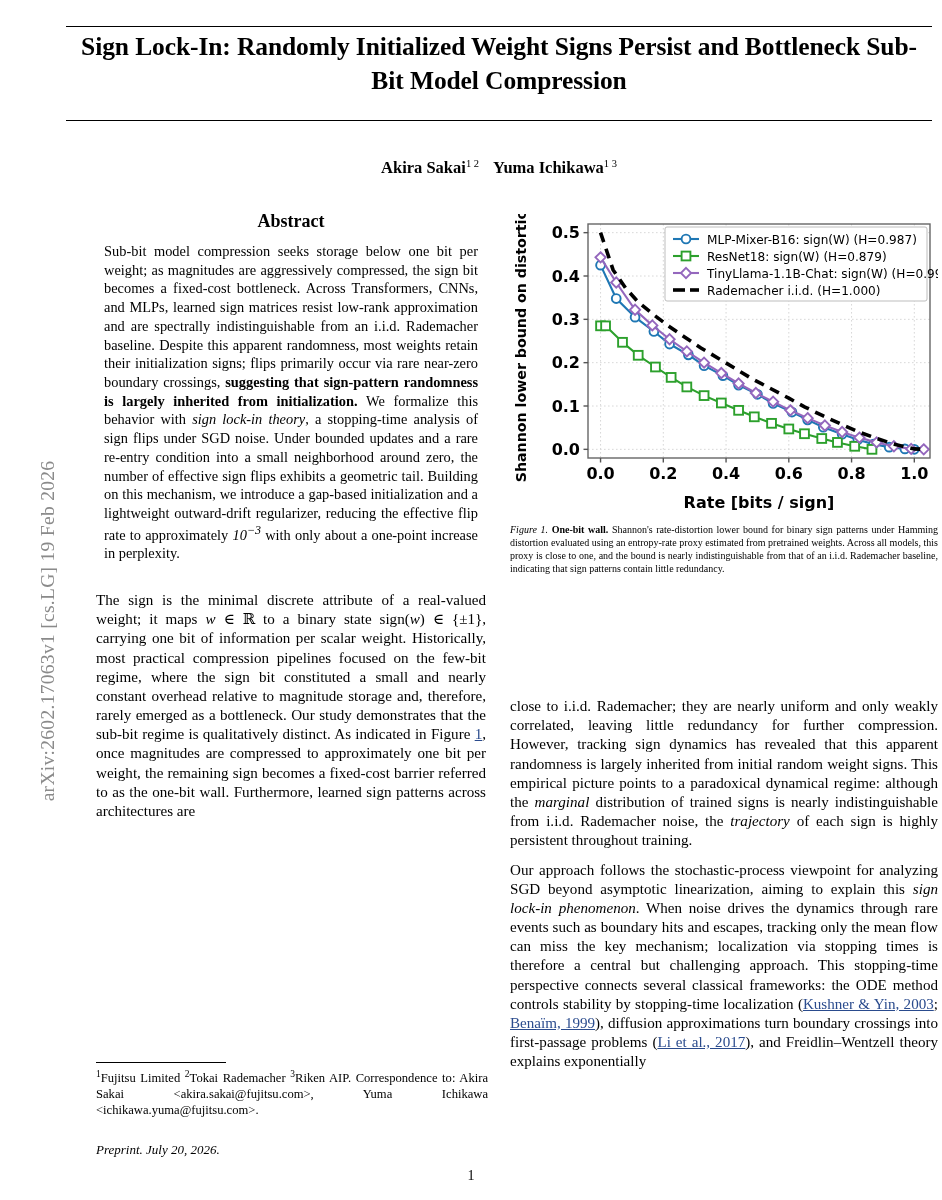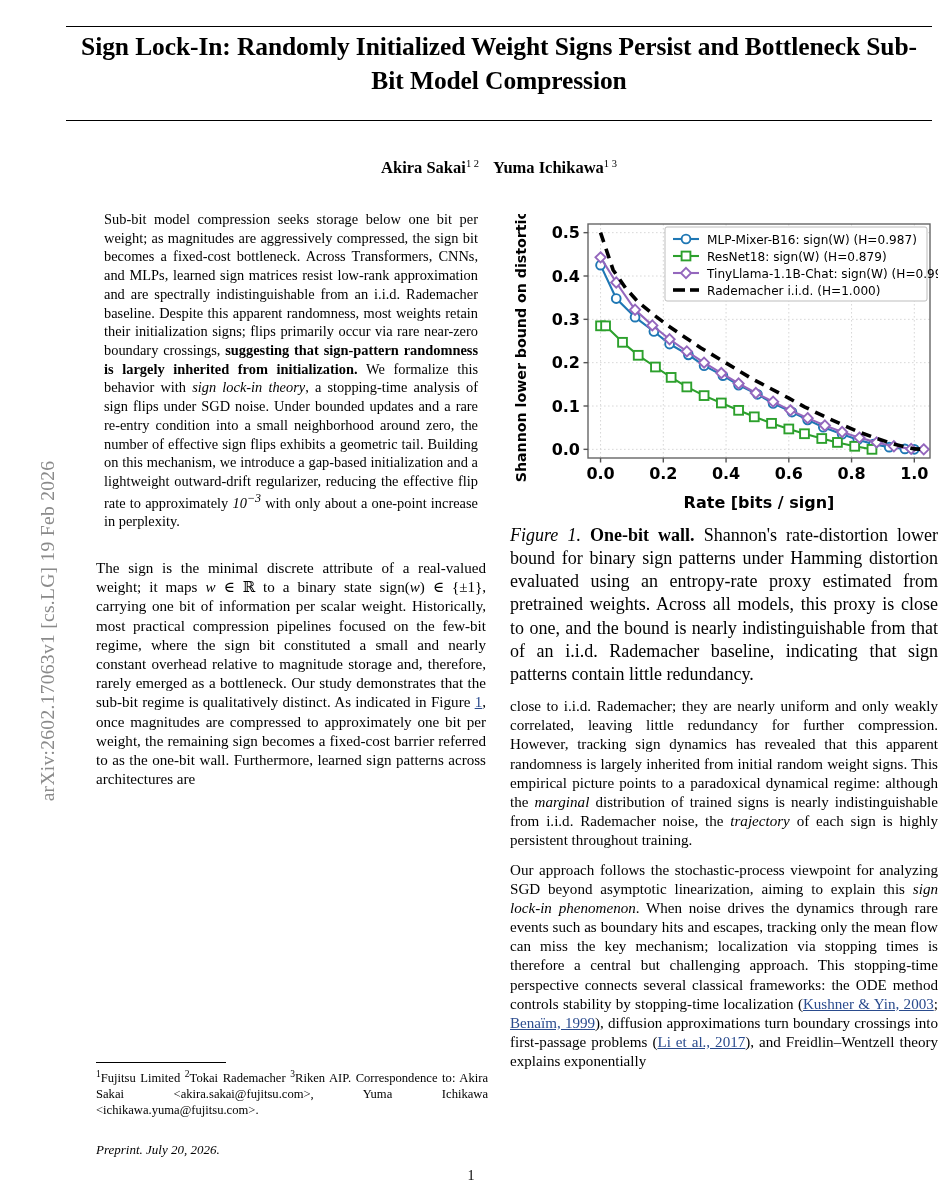--- a/index.html
+++ b/index.html
@@ -165,21 +165,21 @@
   #chart-wrap {
     position: relative;
     width: 428px;
     height: 300px;
   }
   svg.chart { display: block; }
 
   #figure-caption {
     margin-top: 10px;
     width: 428px;
-    font-size: 18px;
+    font-size: 10px;
     line-height: 1.285;
     text-align: justify;
   }
   #figure-caption .figlabel { font-style: italic; }
   #figure-caption .figbold { font-weight: bold; }
 
   #right-text {
     position: absolute;
     left: 510px;
     top: 697px;
@@ -197,20 +197,21 @@
 
   <div id="title">Sign Lock-In: Randomly Initialized Weight Signs Persist and Bottleneck Sub-Bit Model Compression</div>
 
   <div class="rule" id="rule-under-title"></div>
 
   <div id="authors">
     <span><span>Akira Sakai</span><sup>1 2</sup></span><span class="author-gap"></span><span><span>Yuma Ichikawa</span><sup>1 3</sup></span>
   </div>
 
   <div class="col" id="col-left">
+    <div class="abstract-head">Abstract</div>
     <p class="abstract-body"><span>Sub-bit model compression seeks storage below one bit per weight; as magnitudes are aggressively compressed, the sign bit becomes a fixed-cost bottleneck. Across Transformers, CNNs, and MLPs, learned sign matrices resist low-rank approximation and are spectrally indistinguishable from an i.i.d. Rademacher baseline. Despite this apparent randomness, most weights retain their initialization signs; flips primarily occur via rare near-zero boundary crossings, </span><span class="bi">suggesting that sign-pattern randomness is largely inherited from initialization.</span><span> We formalize this behavior with </span><span class="it">sign lock-in theory</span><span>, a stopping-time analysis of sign flips under SGD noise. Under bounded updates and a rare re-entry condition into a small neighborhood around zero, the number of effective sign flips exhibits a geometric tail. Building on this mechanism, we introduce a gap-based initialization and a lightweight outward-drift regularizer, reducing the effective flip rate to approximately </span><span class="mathit"><span>10</span><sup>−3</sup></span><span> with only about a one-point increase in perplexity.</span></p>
 
     <div style="height:28px"></div>
 
 
     <p class="body"><span>The sign is the minimal discrete attribute of a real-valued weight; it maps </span><span class="mathit">w</span><span> ∈ </span><span>ℝ</span><span> to a binary state sign(</span><span class="mathit">w</span><span>) ∈ {±1}, carrying one bit of information per scalar weight. Historically, most practical compression pipelines focused on the few-bit regime, where the sign bit constituted a small and nearly constant overhead relative to magnitude storage and, therefore, rarely emerged as a bottleneck. Our study demonstrates that the sub-bit regime is qualitatively distinct. As indicated in Figure </span><a class="cite" href="#">1</a><span>, once magnitudes are compressed to approximately one bit per weight, the remaining sign becomes a fixed-cost barrier referred to as the one-bit wall. Furthermore, learned sign patterns across architectures are</span></p>
   </div>
 
   <div id="footnote-sep"></div>
   <div id="footnote"><sup class="num">1</sup><span>Fujitsu Limited </span><sup class="num">2</sup><span>Tokai Rademacher </span><sup class="num">3</sup><span>Riken AIP. Correspondence to: Akira Sakai &lt;akira.sakai@fujitsu.com&gt;, Yuma Ichikawa &lt;ichikawa.yuma@fujitsu.com&gt;.</span></div>

